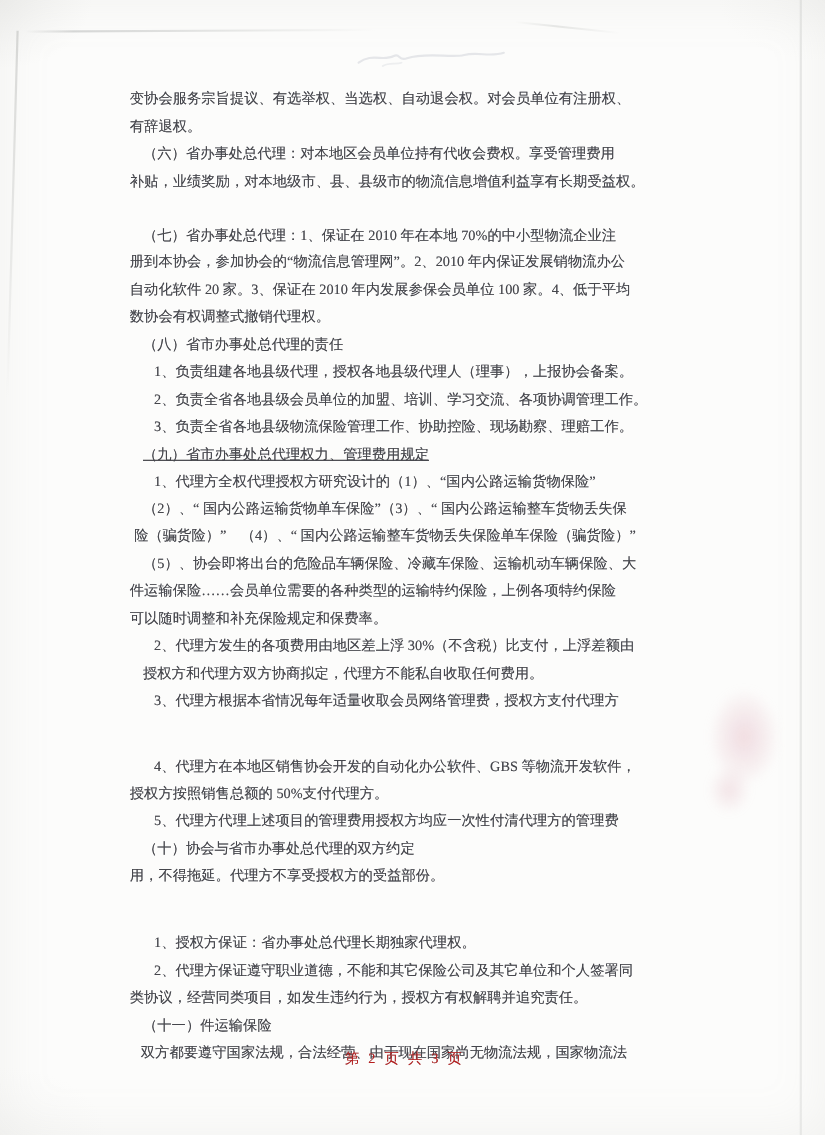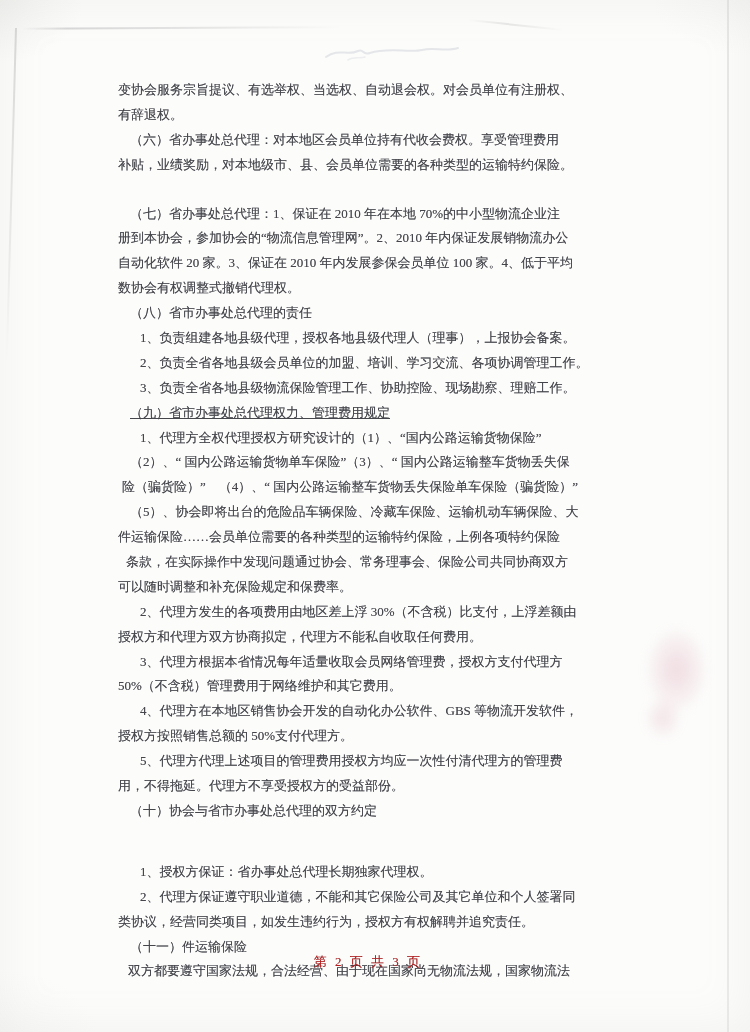--- a/index.html
+++ b/index.html
@@ -83,46 +83,44 @@
     <path d="M8,21 C20,12 30,20 40,15 C46,12 44,20 52,17 C70,11 92,17 104,14 C116,11 128,16 140,12" fill="none" stroke="#c7cbd2" stroke-width="2" stroke-linecap="round" opacity="0.8"></path>
     <path d="M30,24 C36,20 42,23 47,21" fill="none" stroke="#d3d6dc" stroke-width="1.6" stroke-linecap="round" opacity="0.7"></path>
   </svg>
 
   <div class="stamp-smudge"></div>
 
   <div class="doc-body">
       <div class="line" style="padding-left: 0px;">变协会服务宗旨提议、有选举权、当选权、自动退会权。对会员单位有注册权、</div>
       <div class="line" style="padding-left: 0px;">有辞退权。</div>
       <div class="line" style="padding-left: 12px;">（六）省办事处总代理：对本地区会员单位持有代收会费权。享受管理费用</div>
-      <div class="line" style="padding-left: 0px;">补贴，业绩奖励，对本地级市、县、会员单位需要的各种类型的运输特约保险。</div>
+      <div class="line" style="padding-left: 0px;">补贴，业绩奖励，对本地级市、县、县级市的物流信息增值利益享有长期受益权。</div>
       <div class="line" style="padding-left: 12px; margin-top: 24px;">（七）省办事处总代理：1、保证在 2010 年在本地 70%的中小型物流企业注</div>
       <div class="line" style="padding-left: 0px;">册到本协会，参加协会的“物流信息管理网”。2、2010 年内保证发展销物流办公</div>
       <div class="line" style="padding-left: 0px;">自动化软件 20 家。3、保证在 2010 年内发展参保会员单位 100 家。4、低于平均</div>
       <div class="line" style="padding-left: 0px;">数协会有权调整式撤销代理权。</div>
       <div class="line" style="padding-left: 12px;">（八）省市办事处总代理的责任</div>
       <div class="line" style="padding-left: 22px;">1、负责组建各地县级代理，授权各地县级代理人（理事），上报协会备案。</div>
       <div class="line" style="padding-left: 22px;">2、负责全省各地县级会员单位的加盟、培训、学习交流、各项协调管理工作。</div>
       <div class="line" style="padding-left: 22px;">3、负责全省各地县级物流保险管理工作、协助控险、现场勘察、理赔工作。</div>
       <div class="line" style="padding-left: 12px; text-decoration: underline;">（九）省市办事处总代理权力、管理费用规定</div>
       <div class="line" style="padding-left: 22px;">1、代理方全权代理授权方研究设计的（1）、“国内公路运输货物保险”</div>
       <div class="line" style="padding-left: 12px;">（2）、“ 国内公路运输货物单车保险”（3）、“ 国内公路运输整车货物丢失保</div>
       <div class="line" style="padding-left: 4px;">险（骗货险）”　（4）、“ 国内公路运输整车货物丢失保险单车保险（骗货险）”</div>
       <div class="line" style="padding-left: 12px;">（5）、协会即将出台的危险品车辆保险、冷藏车保险、运输机动车辆保险、大</div>
       <div class="line" style="padding-left: 0px;">件运输保险……会员单位需要的各种类型的运输特约保险，上例各项特约保险</div>
-      <div class="line" style="padding-left: 8px;">条款，在实际操作中发现问题通过协会、常务理事会、保险公司共同协商双方</div>
       <div class="line" style="padding-left: 0px;">可以随时调整和补充保险规定和保费率。</div>
       <div class="line" style="padding-left: 22px;">2、代理方发生的各项费用由地区差上浮 30%（不含税）比支付，上浮差额由</div>
-      <div class="line" style="padding-left: 0px;">授权方和代理方双方协商拟定，代理方不能私自收取任何费用。</div>
+      <div class="line" style="padding-left: 0px; margin-left: 12px;">授权方和代理方双方协商拟定，代理方不能私自收取任何费用。</div>
       <div class="line" style="padding-left: 22px;">3、代理方根据本省情况每年适量收取会员网络管理费，授权方支付代理方</div>
-      <div class="line" style="padding-left: 0px;">50%（不含税）管理费用于网络维护和其它费用。</div>
-      <div class="line" style="padding-left: 22px;">4、代理方在本地区销售协会开发的自动化办公软件、GBS 等物流开发软件，</div>
+      <div class="line" style="padding-left: 22px; margin-top: 35px;">4、代理方在本地区销售协会开发的自动化办公软件、GBS 等物流开发软件，</div>
       <div class="line" style="padding-left: 0px;">授权方按照销售总额的 50%支付代理方。</div>
       <div class="line" style="padding-left: 22px;">5、代理方代理上述项目的管理费用授权方均应一次性付清代理方的管理费</div>
+      <div class="line" style="padding-left: 12px;">（十）协会与省市办事处总代理的双方约定</div>
       <div class="line" style="padding-left: 0px;">用，不得拖延。代理方不享受授权方的受益部份。</div>
-      <div class="line" style="padding-left: 12px;">（十）协会与省市办事处总代理的双方约定</div>
       <div class="line" style="padding-left: 22px; margin-top: 36px;">1、授权方保证：省办事处总代理长期独家代理权。</div>
       <div class="line" style="padding-left: 22px;">2、代理方保证遵守职业道德，不能和其它保险公司及其它单位和个人签署同</div>
       <div class="line" style="padding-left: 0px;">类协议，经营同类项目，如发生违约行为，授权方有权解聘并追究责任。</div>
       <div class="line" style="padding-left: 12px;">（十一）件运输保险</div>
       <div class="line" style="padding-left: 10px;">双方都要遵守国家法规，合法经营、由于现在国家尚无物流法规，国家物流法</div>
     </div>
 
   <div class="page-footer">第 2 页 共 3 页</div>
 
 </div>

